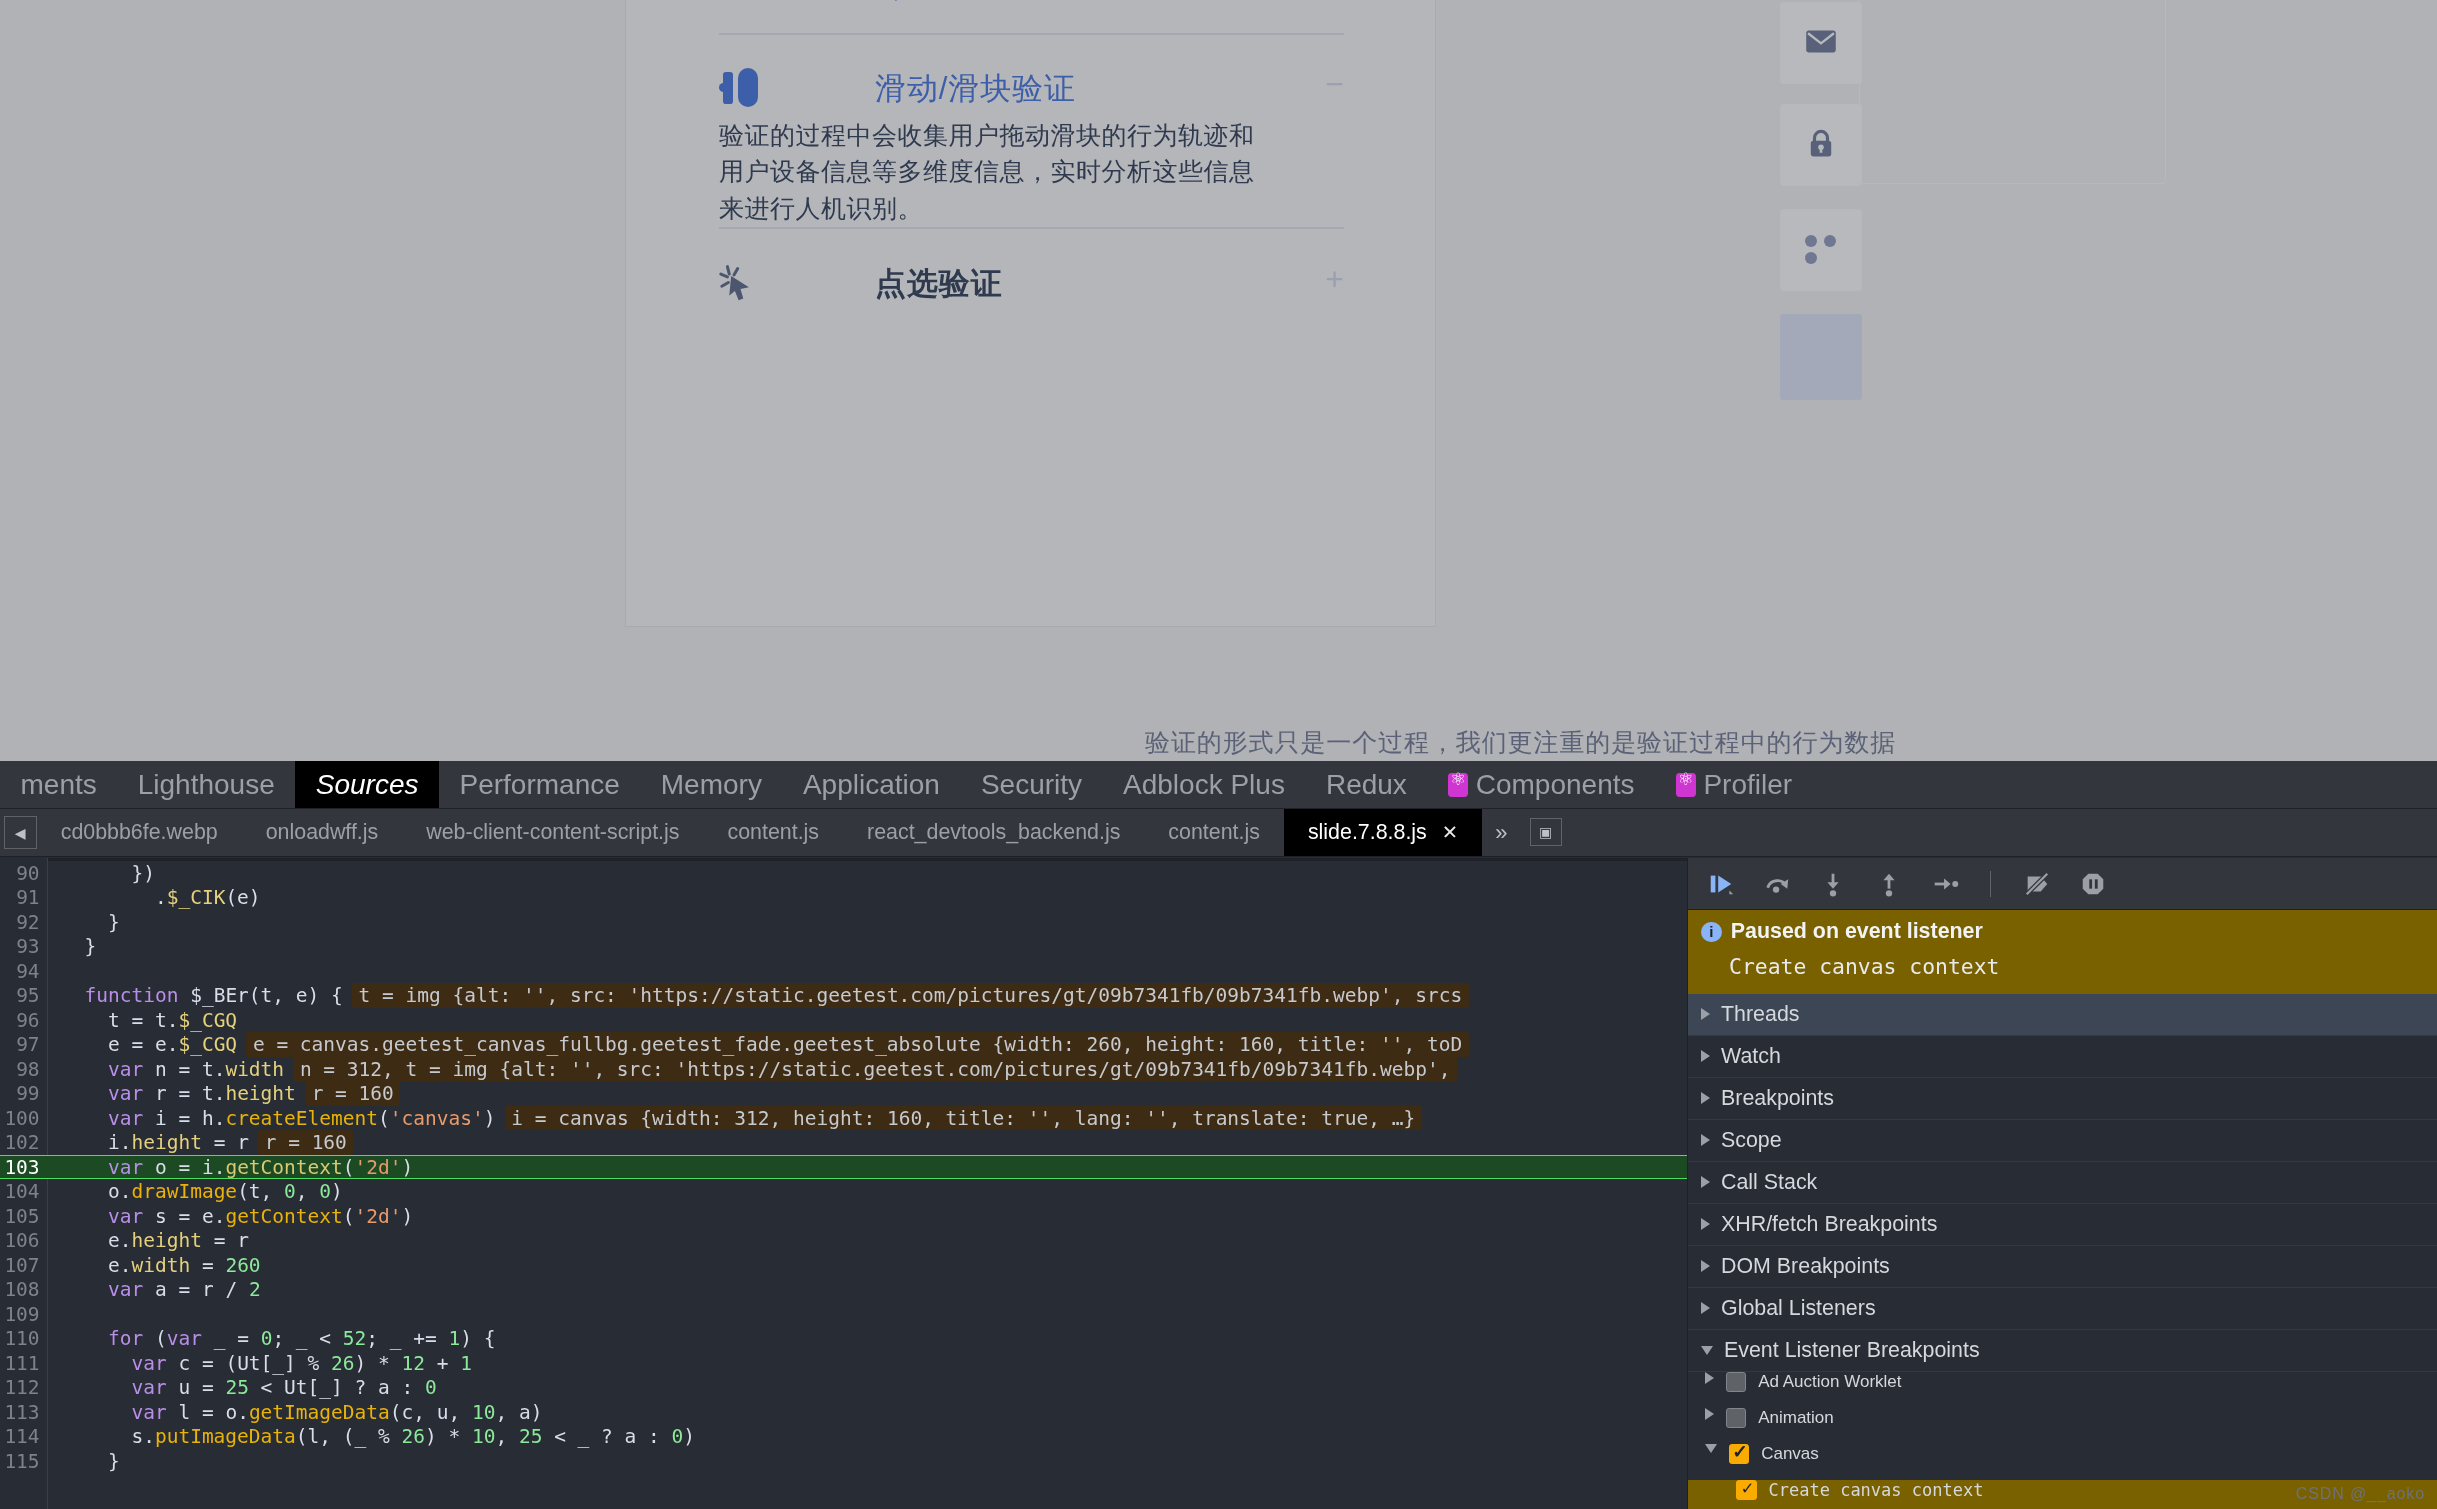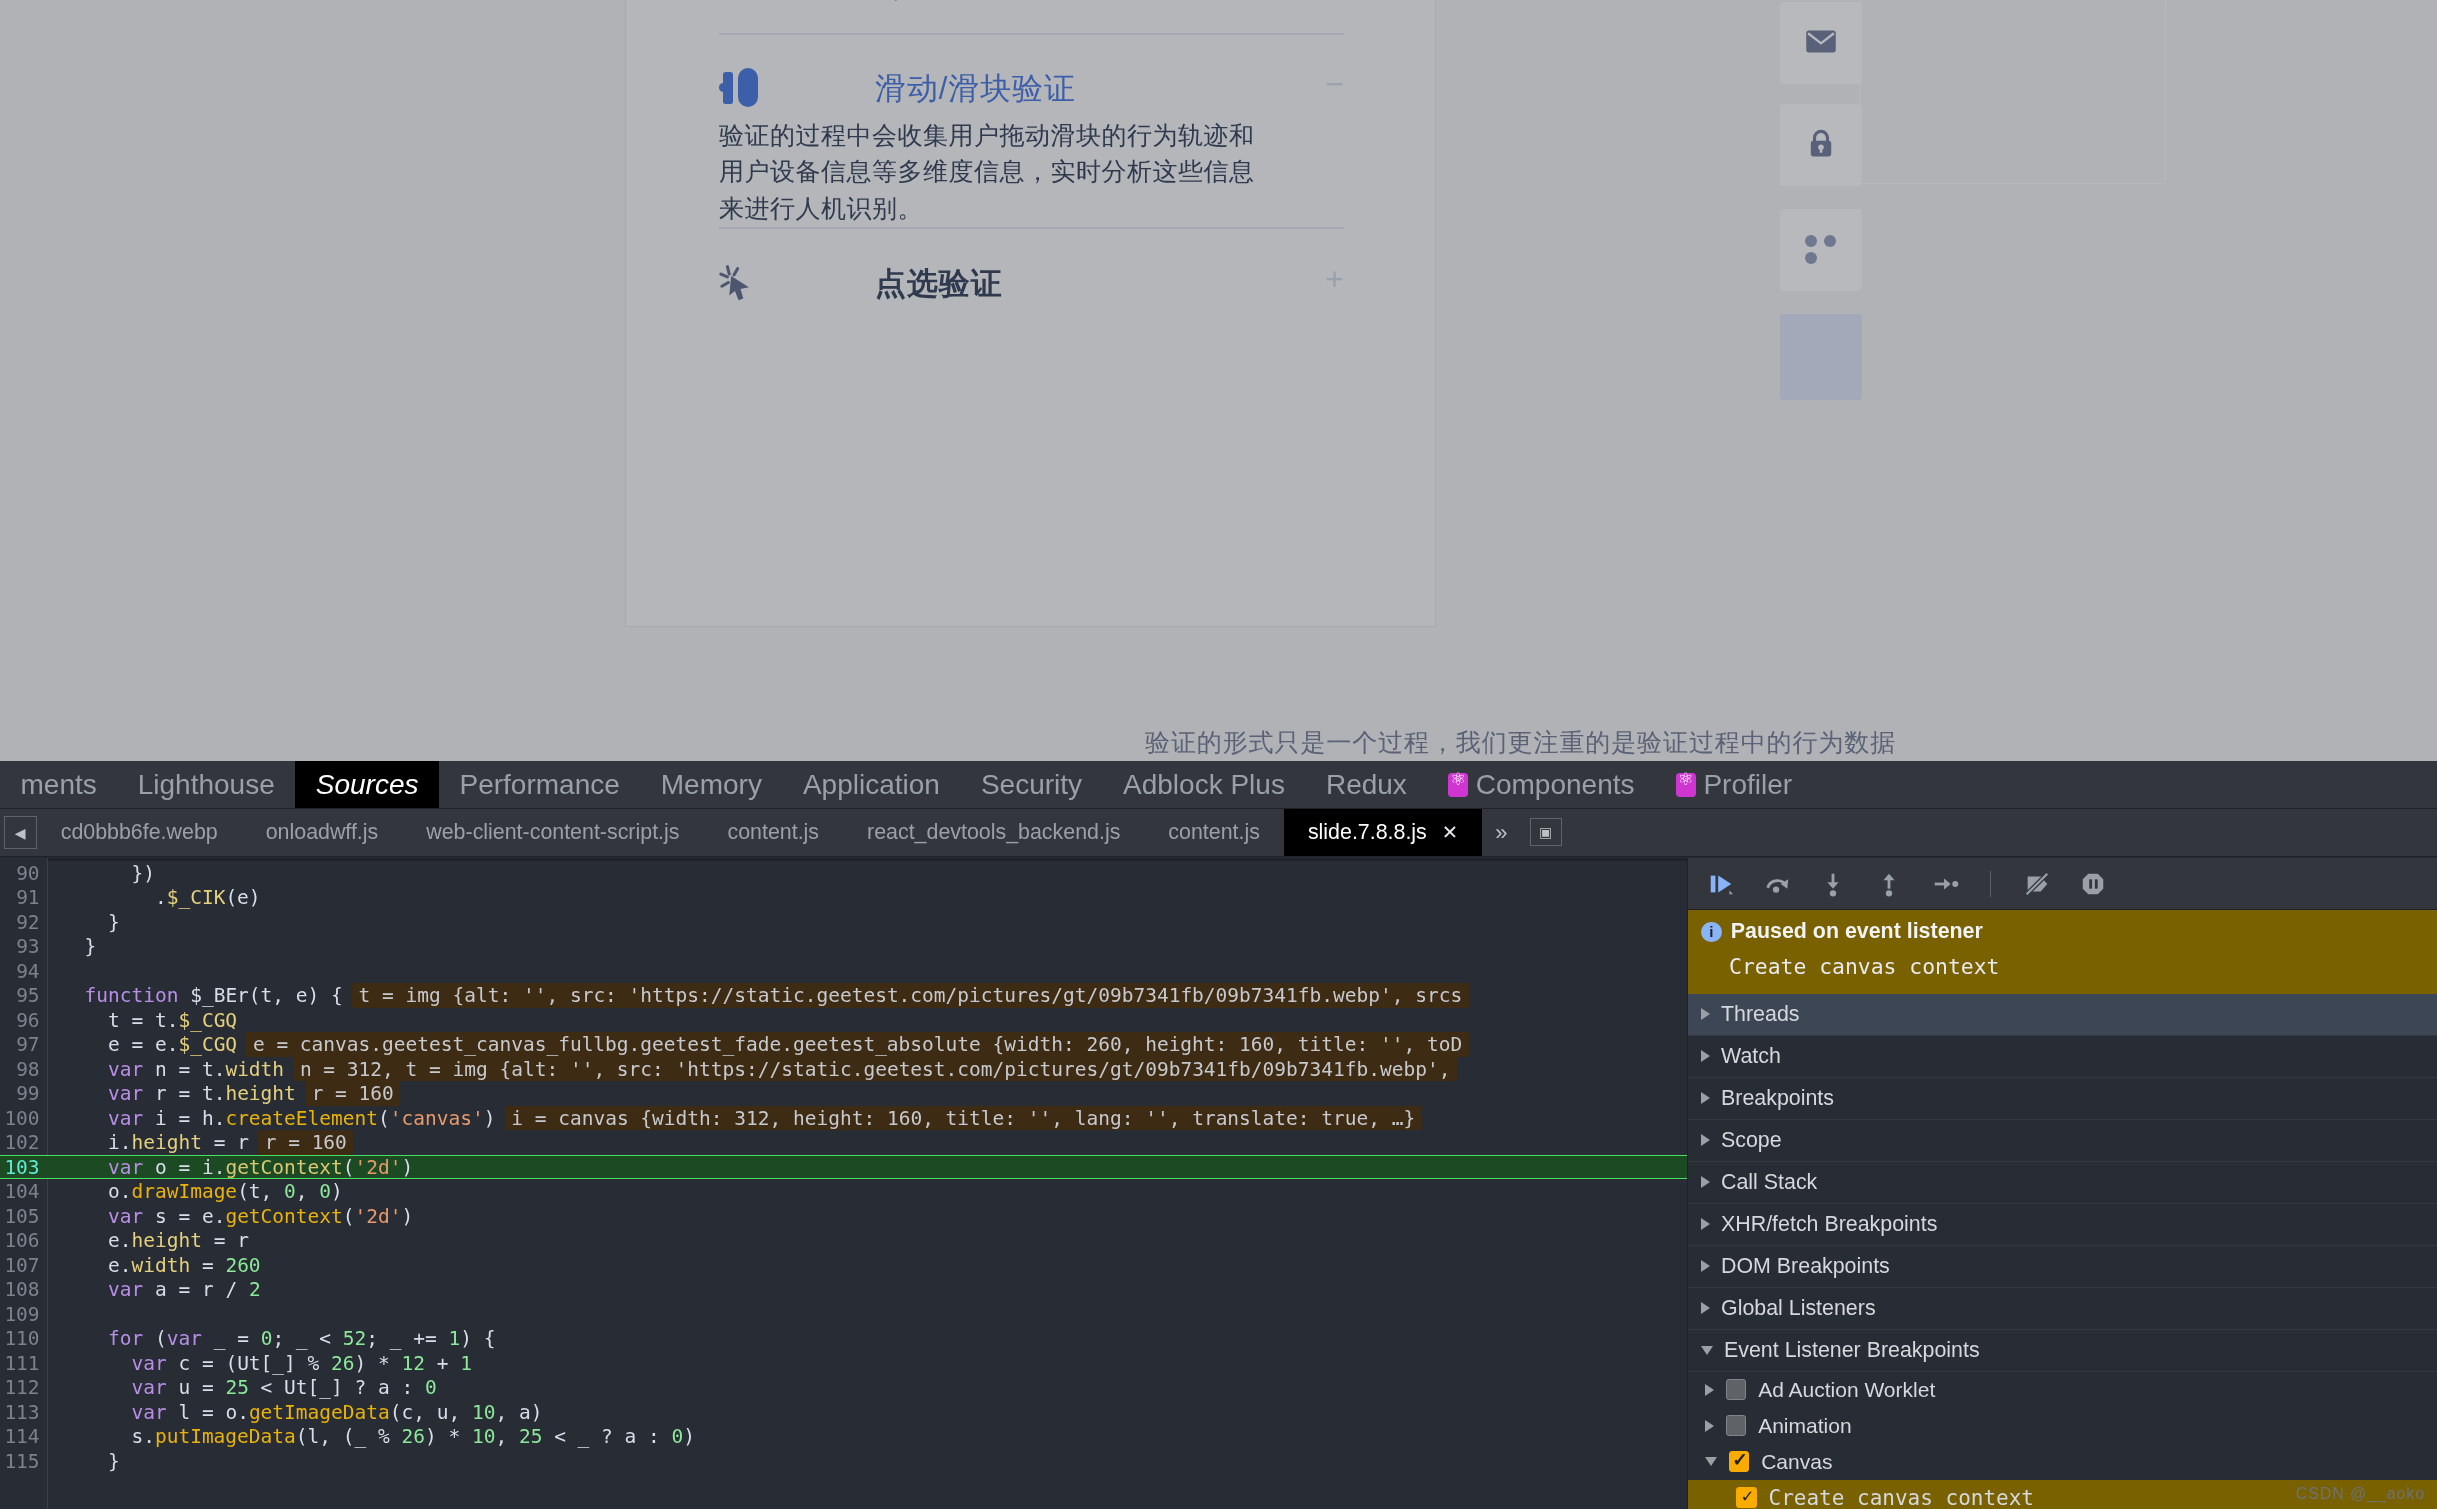--- a/index.html
+++ b/index.html
@@ -167,21 +167,21 @@
   .code-rows { position: absolute; left: 0; top: 2.8px; width: 100%; }
   .crow {
     position: relative; height: 24.5px; display: flex; align-items: center;
     font-family: "DejaVu Sans Mono", monospace; font-size: 19.5px; white-space: pre;
   }
   .crow.hl { background: #1c4a22; box-shadow: inset 0 0.9px 0 #4ade62, inset 0 -0.9px 0 #4ade62; }
   .lineno {
     width: 48px; flex: none; text-align: right; padding-right: 8.4px;
     color: #7d828c; font-family: "DejaVu Sans Mono", monospace; font-size: 19.5px;
   }
-  .crow.hl .lineno { color: #5eead4; }
+  .crow.hl .lineno { color: #ffffff; }
   .ctext { padding-left: 13px; color: #d8dee9; }
   .kw   { color: #b98ee8; }
   .fn   { color: #eab308; }
   .prop { color: #e5d17c; }
   .str  { color: #e89a6b; }
   .num  { color: #8ce99a; }
   .hint {
     background: #3d2b14; color: #c6c9ce; padding: 0.9px 6.5px; margin-left: 9.3px;
     border-radius: 1.9px;
   }
@@ -218,22 +218,22 @@
     height: 42px; display: flex; align-items: center; gap: 11px;
     padding-left: 13px; font-size: 21.4px; color: #d5d8dc;
     border-bottom: 0.9px solid #35393f;
   }
   .sect.threads { background: #3c4654; }
   .tri { width: 0; height: 0; flex: none; }
   .tri.right { border-top: 6.5px solid transparent; border-bottom: 6.5px solid transparent; border-left: 9.3px solid #9aa0a6; }
   .tri.down  { border-left: 6.5px solid transparent; border-right: 6.5px solid transparent; border-top: 9.3px solid #9aa0a6; }
 
   .elb-item {
-    height: 36px; display: flex; align-items: center; gap: 12px; padding-left: 16.7px;
-    font-size: 21px; color: #d5d8dc;
+    height: 36px; display: flex; gap: 12px; padding-left: 16.7px;
+    font-size: 17px; color: #d5d8dc;
   }
   .elb-item.child { padding-left: 48px; font-family: "DejaVu Sans Mono", monospace; }
   .elb-item.active { background: #7a6100; }
   .cb {
     width: 20.5px; height: 20.5px; flex: none; border-radius: 2.8px;
     background: #5f6368; border: 0.9px solid #80868b;
   }
   .cb.checked {
     background: #f9ab00; border-color: #f9ab00; position: relative;
   }

